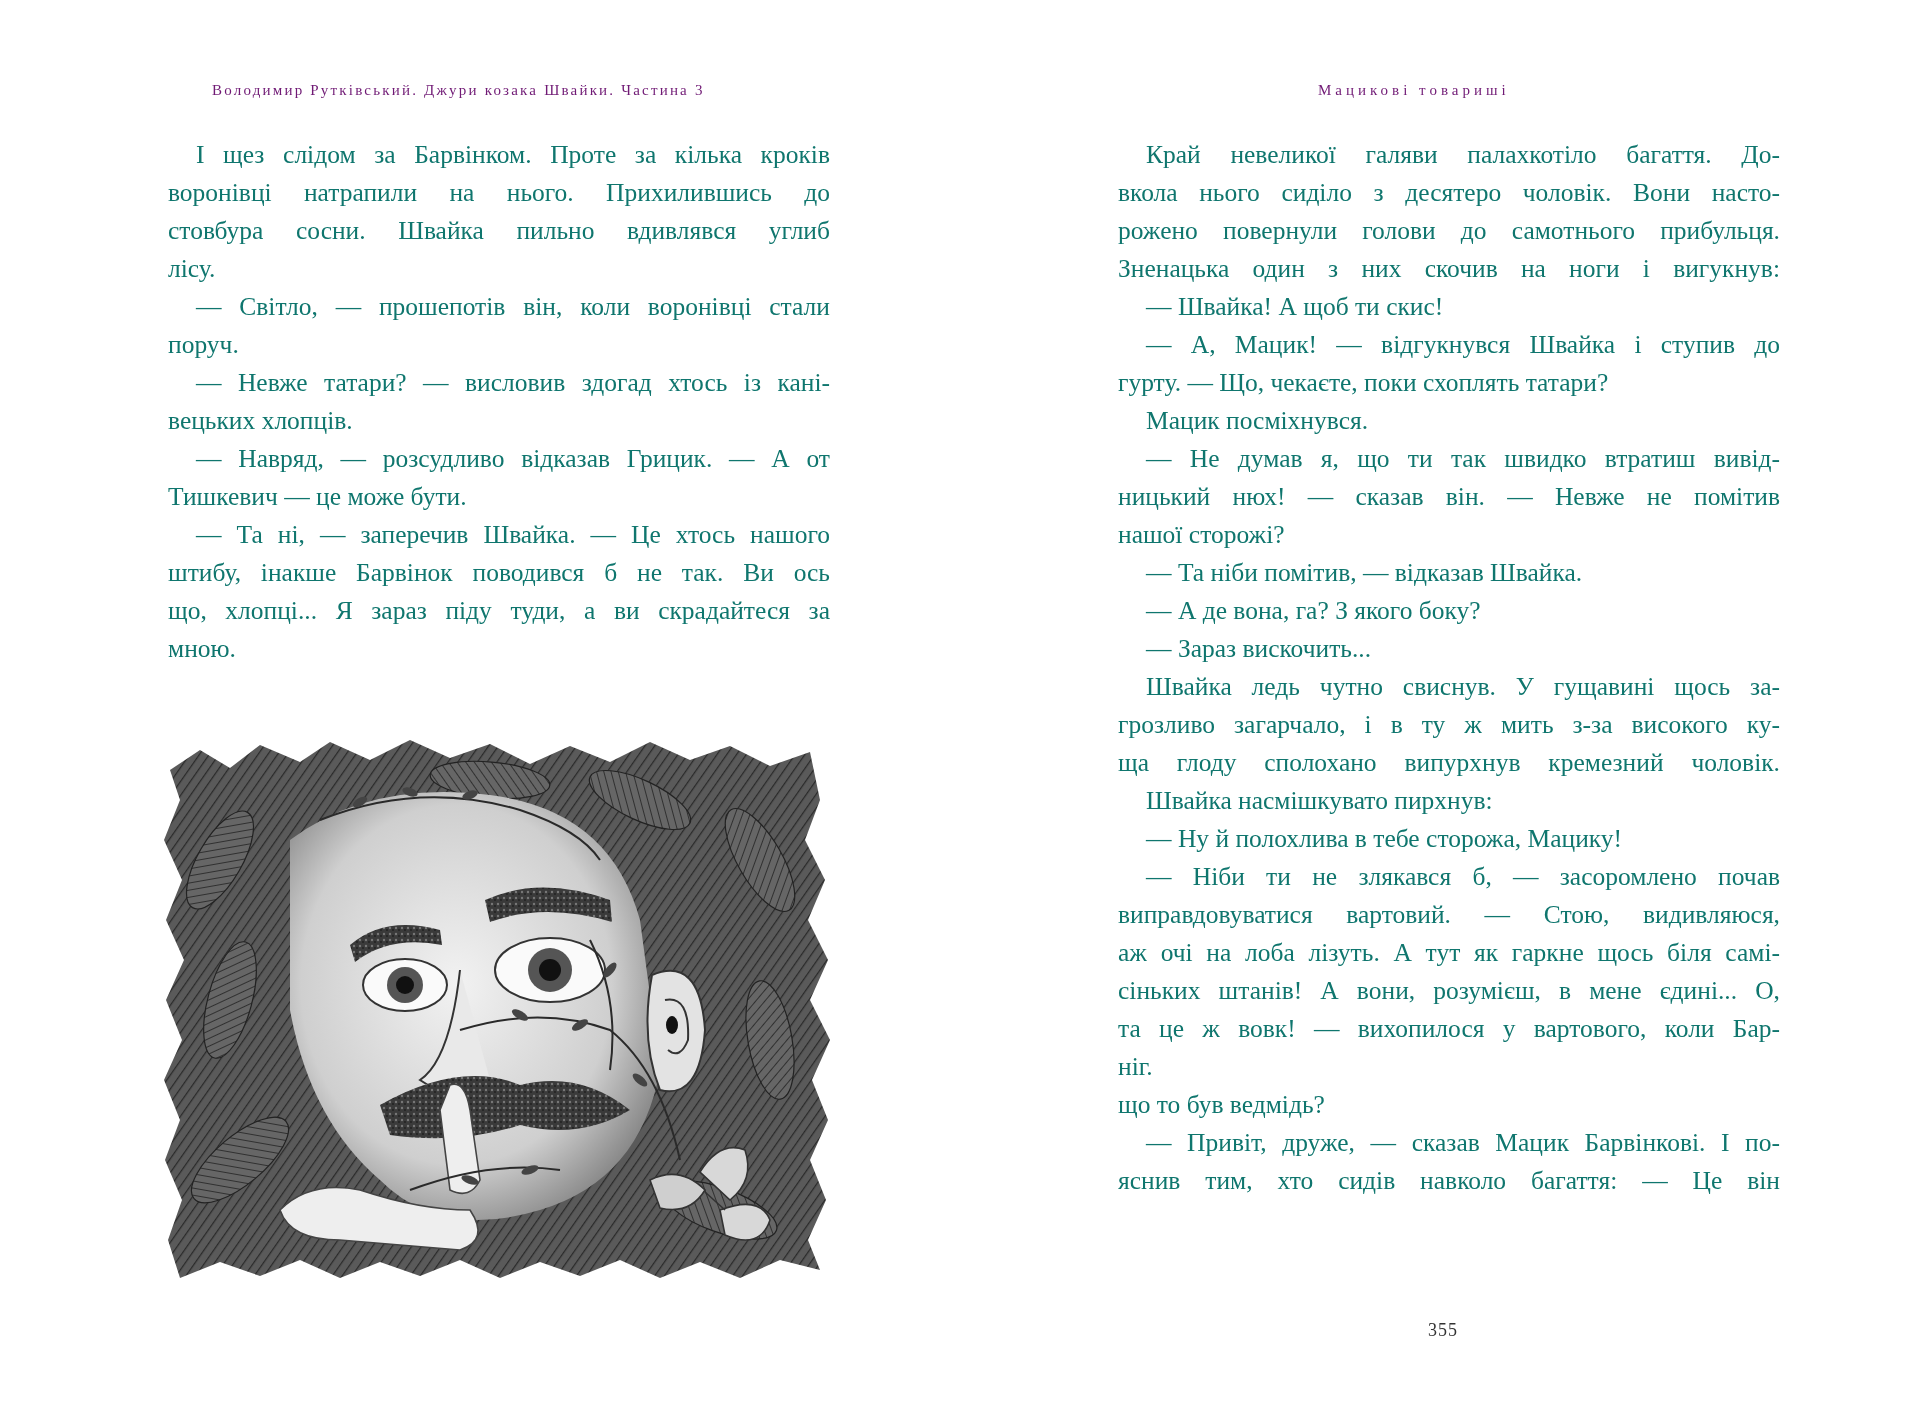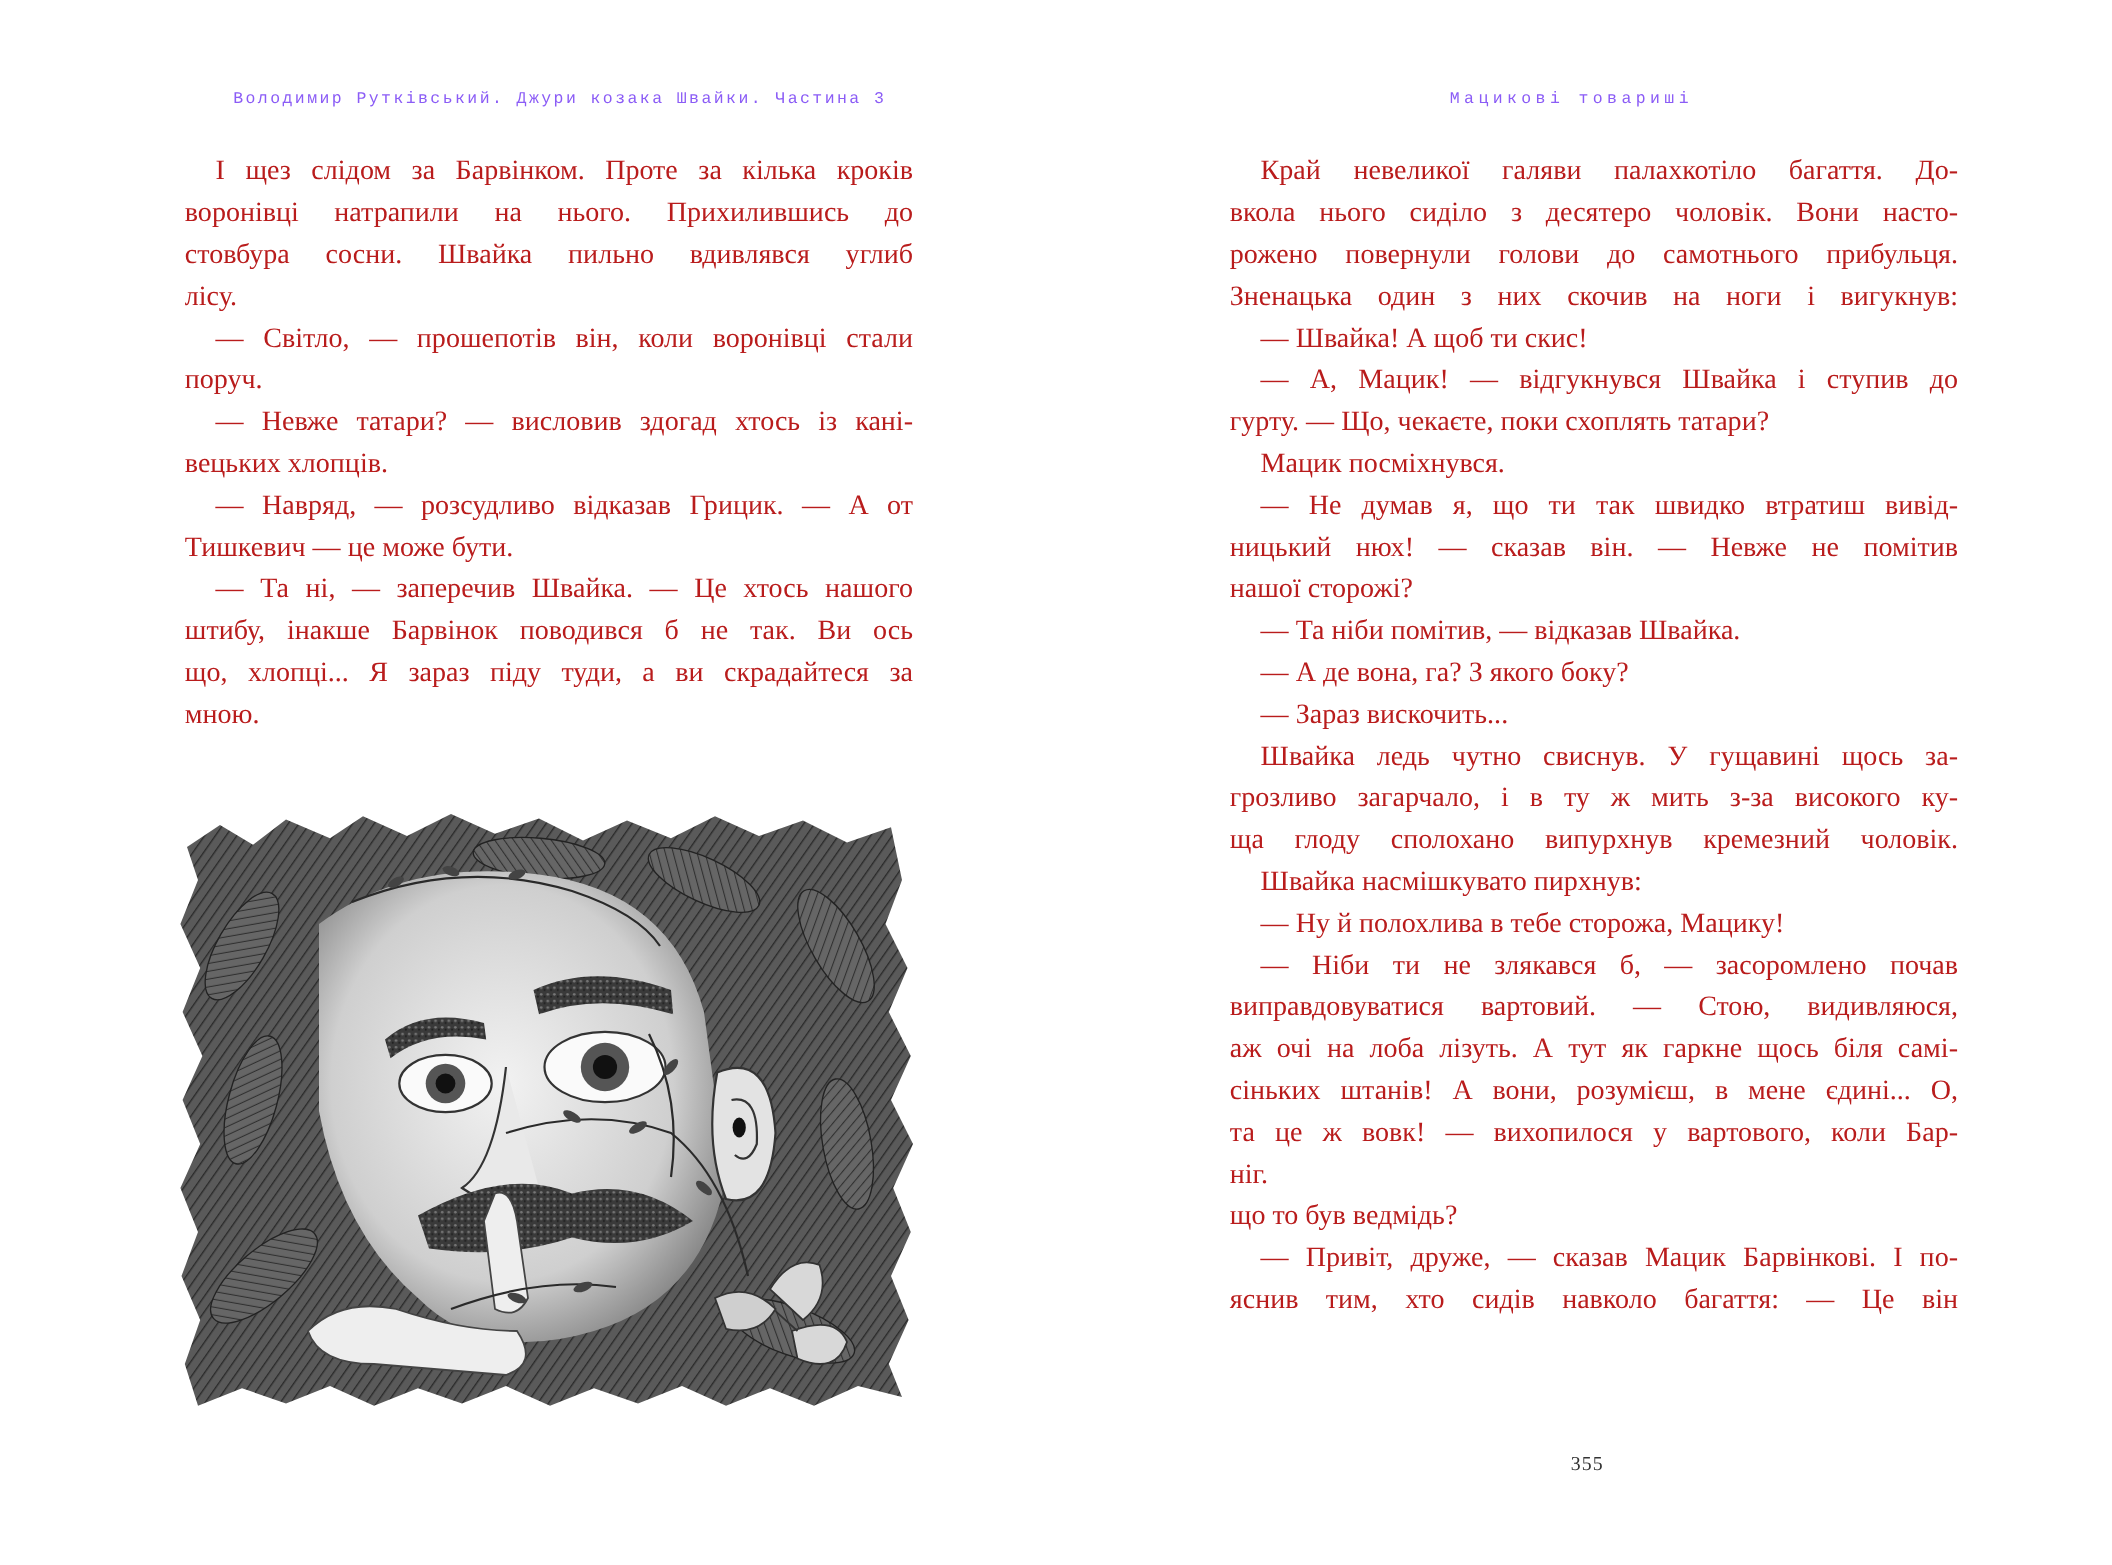--- a/index.html
+++ b/index.html
@@ -5,31 +5,31 @@
     * { box-sizing: border-box; margin: 0; padding: 0; }
     html, body { width: 1920px; height: 1423px; background: #ffffff; overflow: hidden; }
     body { position: relative; font-family: "Liberation Serif", "DejaVu Serif", serif; color: #2b2b2b; }
 
     .page { position: absolute; top: 0; height: 1423px; }
     .page-left  { left: 0;   width: 960px; }
     .page-right { left: 960px; width: 960px; }
 
     .running-head {
       position: absolute; top: 82px;
-      font-family: Liberation Mono, monospace;
-      font-size: 15px; letter-spacing: 2.2px; color: #8b5cf6;
+      font-family: Liberation Serif, serif;
+      font-size: 15px; letter-spacing: 2.2px; color: #701a75;
       white-space: nowrap;
     }
     .page-left .running-head  { left: 212px; }
     .page-right .running-head { left: 1318px; left: 358px; letter-spacing: 4px; }
 
     .text-block {
       position: absolute; top: 136px;
       font-size: 25.5px; line-height: 38px;
-      text-align: justify; color: #b91c1c;
+      text-align: justify; color: #0f766e;
     }
     .page-left .text-block  { left: 168px; width: 662px; }
     .page-right .text-block { left: 158px; width: 662px; }
 
     .line { display: block; height: 38px; white-space: nowrap; overflow: visible; }
     .line.justify { text-align: justify; text-align-last: justify; white-space: normal; }
     .line.indent { padding-left: 28px; }
 
     
     .illustration {

